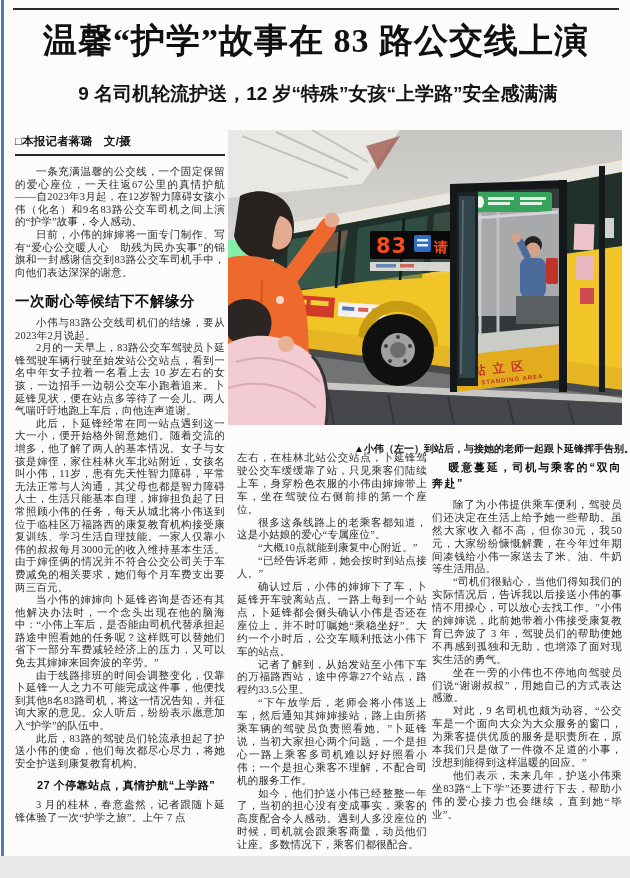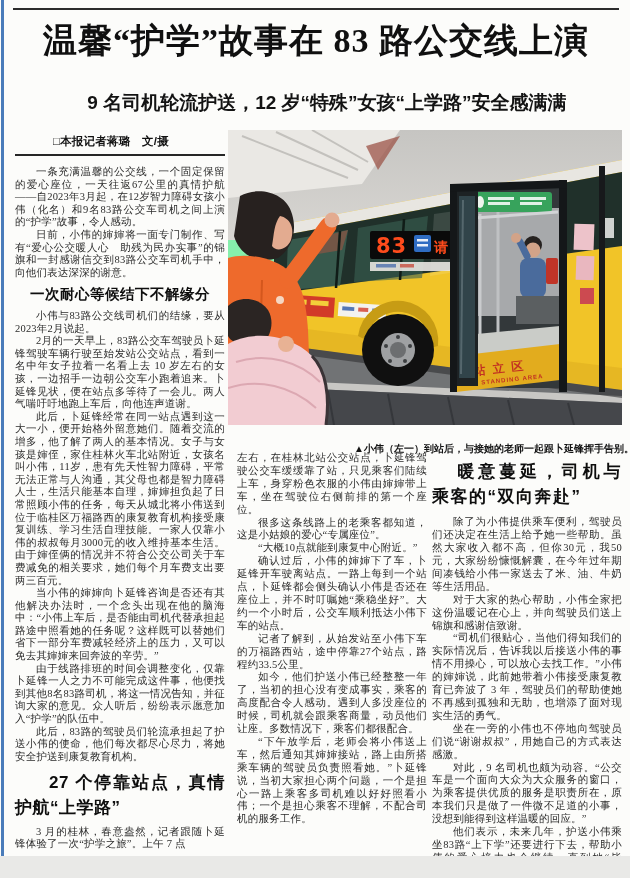--- a/index.html
+++ b/index.html
@@ -2,33 +2,33 @@
 <html><head>
 <meta charset="utf-8">
 <style>
   html,body{margin:0;padding:0;background:#e9e9e7;}
   .page{position:relative;width:630px;height:856px;background:#fcfcfa;overflow:hidden;
         font-family:"Liberation Serif","DejaVu Serif",serif;color:#272727;}
   .left-accent{position:absolute;left:1px;top:0;width:3px;height:878px;background:#4a7cba;}
   .top-rule{position:absolute;left:13px;top:8px;width:606px;height:2px;background:#2c2c2c;}
   .title{position:absolute;left:13px;top:20px;width:606px;margin:0;text-align:center;
          font:bold 34px/1.25 "Liberation Serif","DejaVu Serif",serif;letter-spacing:1px;color:#101010;}
-  .subtitle{position:absolute;left:13px;top:80px;width:606px;margin:11px;text-align:center;
+  .subtitle{position:absolute;left:13px;top:80px;width:606px;margin:2px;text-align:center;
          font:bold 19px/1.25 "Liberation Sans","DejaVu Sans",sans-serif;color:#131313;}
   .col{position:absolute;text-align:justify;font-size:10.5px;letter-spacing:.2px;color:#2b2b2b;}
   .col p{margin:0;text-indent:2em;}
   .col p.no-indent{text-indent:0;}
   .col1{left:15px;top:134px;width:210px;line-height:12.6px;}
   .col2{left:237px;top:452px;width:190px;line-height:12.9px;}
   .col3{left:432px;top:460px;width:190px;line-height:12.9px;}
-  .byline{font:bold 11.5px/1.3 "Liberation Sans","DejaVu Sans",sans-serif;color:#111;text-indent:0;margin-left:38px;}
+  .byline{font:bold 11.5px/1.3 "Liberation Sans","DejaVu Sans",sans-serif;color:#111;text-indent:0;}
   .byline-rule{height:2px;background:#262626;margin:5px 0 10px;}
   .sec-heading{font:bold 14.5px/1.5 "Liberation Sans","DejaVu Sans",sans-serif;color:#0e0e0e;
-         text-align:center;margin:5px 0 4px;text-indent:0;letter-spacing:.5px;}
-  .sec-heading.wrap{text-align:justify;text-indent:2em;font-size:17px;line-height:1.45;margin:8px 0 5px;}
+         margin:12px 0 4px;text-indent:0;letter-spacing:.5px;}
+  .sec-heading.wrap{text-align:justify;text-indent:2em;font-size:11px;line-height:1.45;margin:8px 0 5px;}
   .col3 .sec-heading.wrap{letter-spacing:1.5px;text-indent:1.5em;margin:0 0 7px;}
   .photo-wrap{position:absolute;left:228px;top:130px;width:394px;height:295px;background:#86efac;}
   .photo-wrap svg{display:block;}
   .caption{position:absolute;left:237px;top:430px;width:385px;margin:12px;text-align:right;
          font:bold 10px/1.3 "Liberation Sans","DejaVu Sans",sans-serif;color:#141414;}
   .led{font-family:"DejaVu Sans",sans-serif;font-weight:bold;}
 </style>
 </head>
 <body>
 
@@ -198,29 +198,29 @@
       </g>
     </svg>
   </div>
 
   <p class="caption">▲小伟（左一）到站后，与接她的老师一起跟卜延锋挥手告别。</p>
 
   <div class="col col2">
     <p class="no-indent">左右，在桂林北站公交站点，卜延锋驾驶公交车缓缓靠了站，只见乘客们陆续上车，身穿粉色衣服的小伟由婶婶带上车，坐在驾驶位右侧前排的第一个座位。</p>
     <p>很多这条线路上的老乘客都知道，这是小姑娘的爱心“专属座位”。</p>
     <p>“大概10点就能到康复中心附近。”</p>
+    <p>“已经告诉老师，她会按时到站点接人。”</p>
     <p>确认过后，小伟的婶婶下了车，卜延锋开车驶离站点。一路上每到一个站点，卜延锋都会侧头确认小伟是否还在座位上，并不时叮嘱她“乘稳坐好”。大约一个小时后，公交车顺利抵达小伟下车的站点。</p>
     <p>记者了解到，从始发站至小伟下车的万福路西站，途中停靠27个站点，路程约33.5公里。</p>
+    <p>“下午放学后，老师会将小伟送上车，然后通知其婶婶接站，路上由所搭乘车辆的驾驶员负责照看她。”卜延锋说，当初大家担心两个问题，一个是担心一路上乘客多司机难以好好照看小伟；一个是担心乘客不理解，不配合司机的服务工作。</p>
     <p>如今，他们护送小伟已经整整一年了，当初的担心没有变成事实，乘客的高度配合令人感动。遇到人多没座位的时候，司机就会跟乘客商量，动员他们让座。多数情况下，乘客们都很配合。</p>
-    <p>“下午放学后，老师会将小伟送上车，然后通知其婶婶接站，路上由所搭乘车辆的驾驶员负责照看她。”卜延锋说，当初大家担心两个问题，一个是担心一路上乘客多司机难以好好照看小伟；一个是担心乘客不理解，不配合司机的服务工作。</p>
   </div>
 
   <div class="col col3">
     <div class="sec-heading wrap">暖意蔓延，司机与乘客的“双向奔赴”</div>
     <p>除了为小伟提供乘车便利，驾驶员们还决定在生活上给予她一些帮助。虽然大家收入都不高，但你30元，我50元，大家纷纷慷慨解囊，在今年过年期间凑钱给小伟一家送去了米、油、牛奶等生活用品。</p>
-    <p>对于大家的热心帮助，小伟全家把这份温暖记在心上，并向驾驶员们送上锦旗和感谢信致谢。</p>
     <p>“司机们很贴心，当他们得知我们的实际情况后，告诉我以后接送小伟的事情不用操心，可以放心去找工作。”小伟的婶婶说，此前她带着小伟接受康复教育已奔波了 3 年，驾驶员们的帮助使她不再感到孤独和无助，也增添了面对现实生活的勇气。</p>
     <p>坐在一旁的小伟也不停地向驾驶员们说“谢谢叔叔”，用她自己的方式表达感激。</p>
     <p>对此，9 名司机也颇为动容。“公交车是一个面向大众为大众服务的窗口，为乘客提供优质的服务是职责所在，原本我们只是做了一件微不足道的小事，没想到能得到这样温暖的回应。”</p>
     <p>他们表示，未来几年，护送小伟乘坐83路“上下学”还要进行下去，帮助小伟的爱心接力也会继续，直到她“毕业”。</p>
   </div>
 
 </div>
 
 </body></html>

